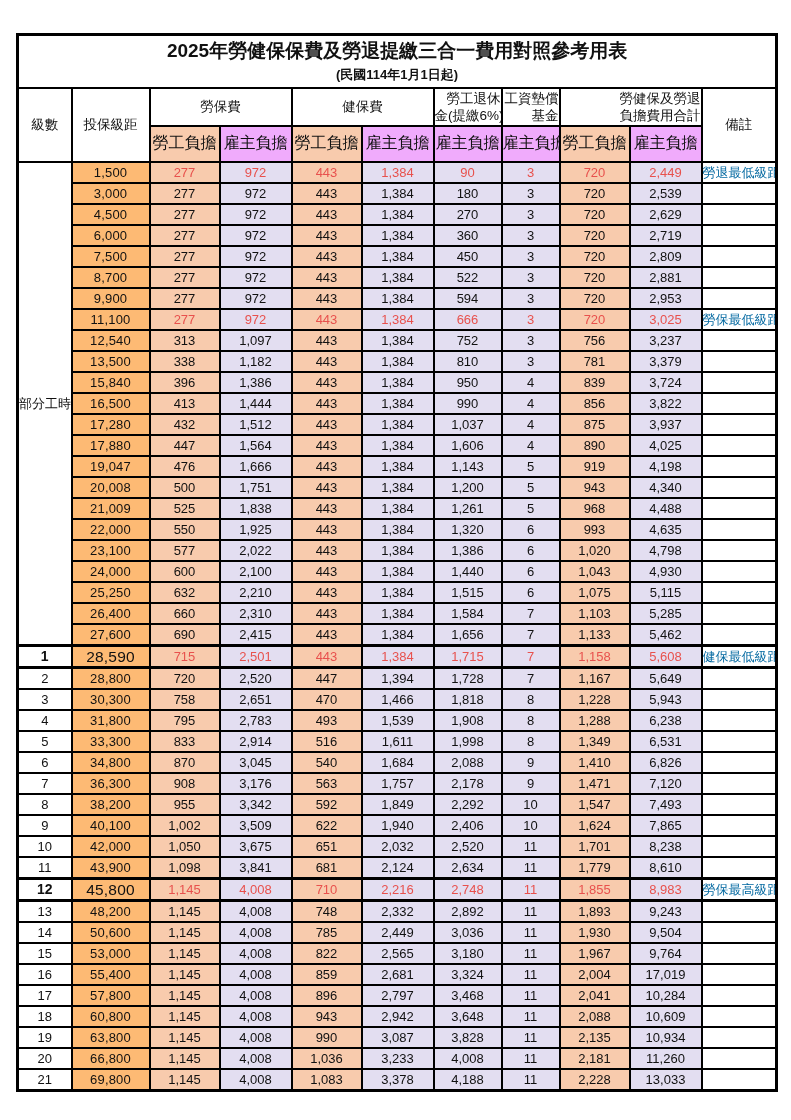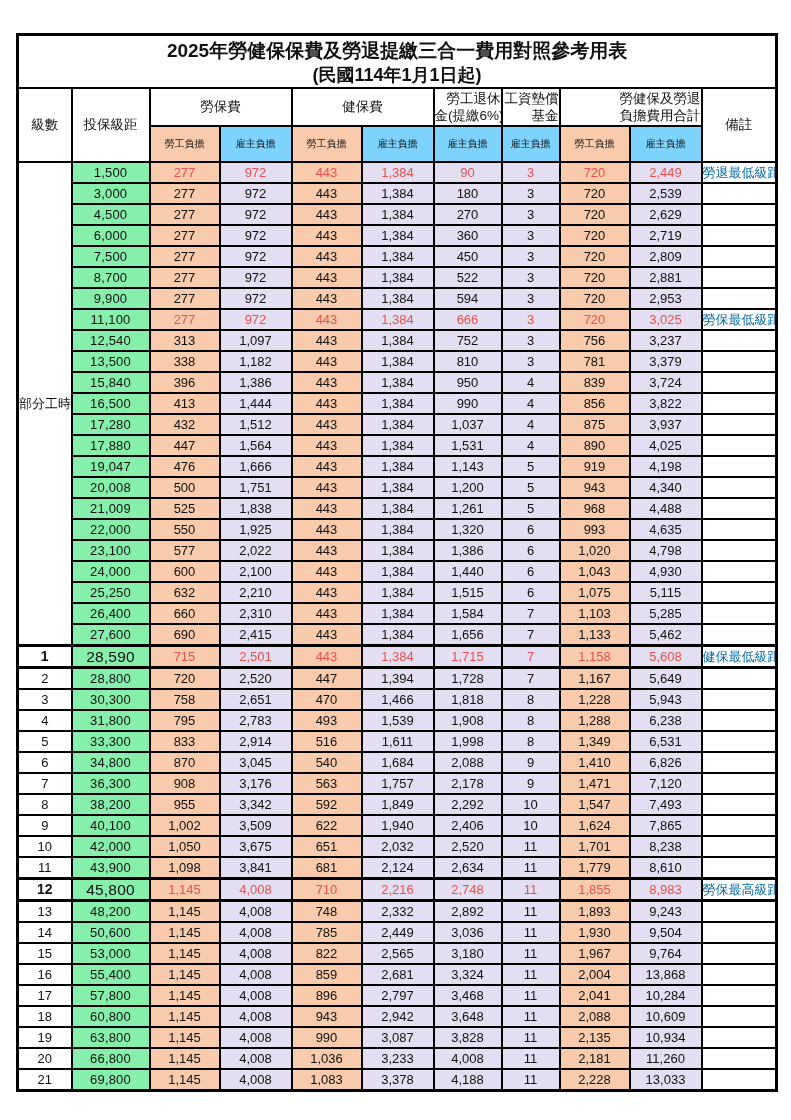--- a/index.html
+++ b/index.html
@@ -34,33 +34,33 @@
   .col-h-er    { width: 72px; }
   .col-pension { width: 68px; }
   .col-fund    { width: 58px; }
   .col-t-emp   { width: 70px; }
   .col-t-er    { width: 72px; }
   .col-remark  { width: 75px; }
 
   
   .title-cell { height: 53px; background: #fff; }
   .title-main { font-size: 19px; font-weight: bold; line-height: 27px; }
-  .title-sub  { font-size: 18px; font-weight: bold; line-height: 22px; }
+  .title-sub  { font-size: 13px; font-weight: bold; line-height: 22px; }
 
   
   .gh { height: 38px; font-size: 13.5px; font-weight: normal; background: #fff; line-height: 17px; }
   .gh .two-line span { display: block; text-align: right; }
-  .sh { height: 36px; font-size: 10px; font-weight: normal; }
+  .sh { height: 36px; font-size: 16px; font-weight: normal; }
   .bg-emp { background: #F8CBAD; }
-  .bg-er  { background: #7dd3fc; margin-left: 29px; }
+  .bg-er  { background: #f0abfc; margin-left: 29px; }
 
   
   .fee-table tbody td { height: 19.4px; font-size: 13px; line-height: 19px; }
   td.level   { background: #fff; font-size: 13px; }
-  td.bracket { background: #86efac; font-size: 14.5px; letter-spacing: 0.2px; }
+  td.bracket { background: #fdba74; font-size: 14.5px; letter-spacing: 0.2px; }
   td.val.emp { background: #F8CBAD; }
   td.val.er  { background: #E3DEF1; }
   td.remark  { background: #fff; font-size: 9.5px; color: #0369a1; letter-spacing: 0; }
   td.part-time { background: #fff; font-size: 12.5px; margin-top: 29px; }
 
   tr.red-row td.val { color: #E8514D; }
   tr.key-row td { border-top-width: 3px; border-bottom-width: 3px; }
   tr.key-row td.bracket { font-weight: normal; font-size: 15.5px; }
   tr.key-row td.level   { font-weight: bold; font-size: 14px; }
 </style>
@@ -281,21 +281,21 @@
         <td class="val emp">875</td>
         <td class="val er">3,937</td>
         <td class="remark"></td>
       </tr>
       <tr>
         <td class="bracket">17,880</td>
         <td class="val emp">447</td>
         <td class="val er">1,564</td>
         <td class="val emp">443</td>
         <td class="val er">1,384</td>
-        <td class="val er">1,531</td>
+        <td class="val er">1,606</td>
         <td class="val er">4</td>
         <td class="val emp">890</td>
         <td class="val er">4,025</td>
         <td class="remark"></td>
       </tr>
       <tr>
         <td class="bracket">19,047</td>
         <td class="val emp">476</td>
         <td class="val er">1,666</td>
         <td class="val emp">443</td>
@@ -600,21 +600,21 @@
       <tr>
         <td class="level">16</td>
         <td class="bracket">55,400</td>
         <td class="val emp">1,145</td>
         <td class="val er">4,008</td>
         <td class="val emp">859</td>
         <td class="val er">2,681</td>
         <td class="val er">3,324</td>
         <td class="val er">11</td>
         <td class="val emp">2,004</td>
-        <td class="val er">13,868</td>
+        <td class="val er">17,019</td>
         <td class="remark"></td>
       </tr>
       <tr>
         <td class="level">17</td>
         <td class="bracket">57,800</td>
         <td class="val emp">1,145</td>
         <td class="val er">4,008</td>
         <td class="val emp">896</td>
         <td class="val er">2,797</td>
         <td class="val er">3,468</td>

